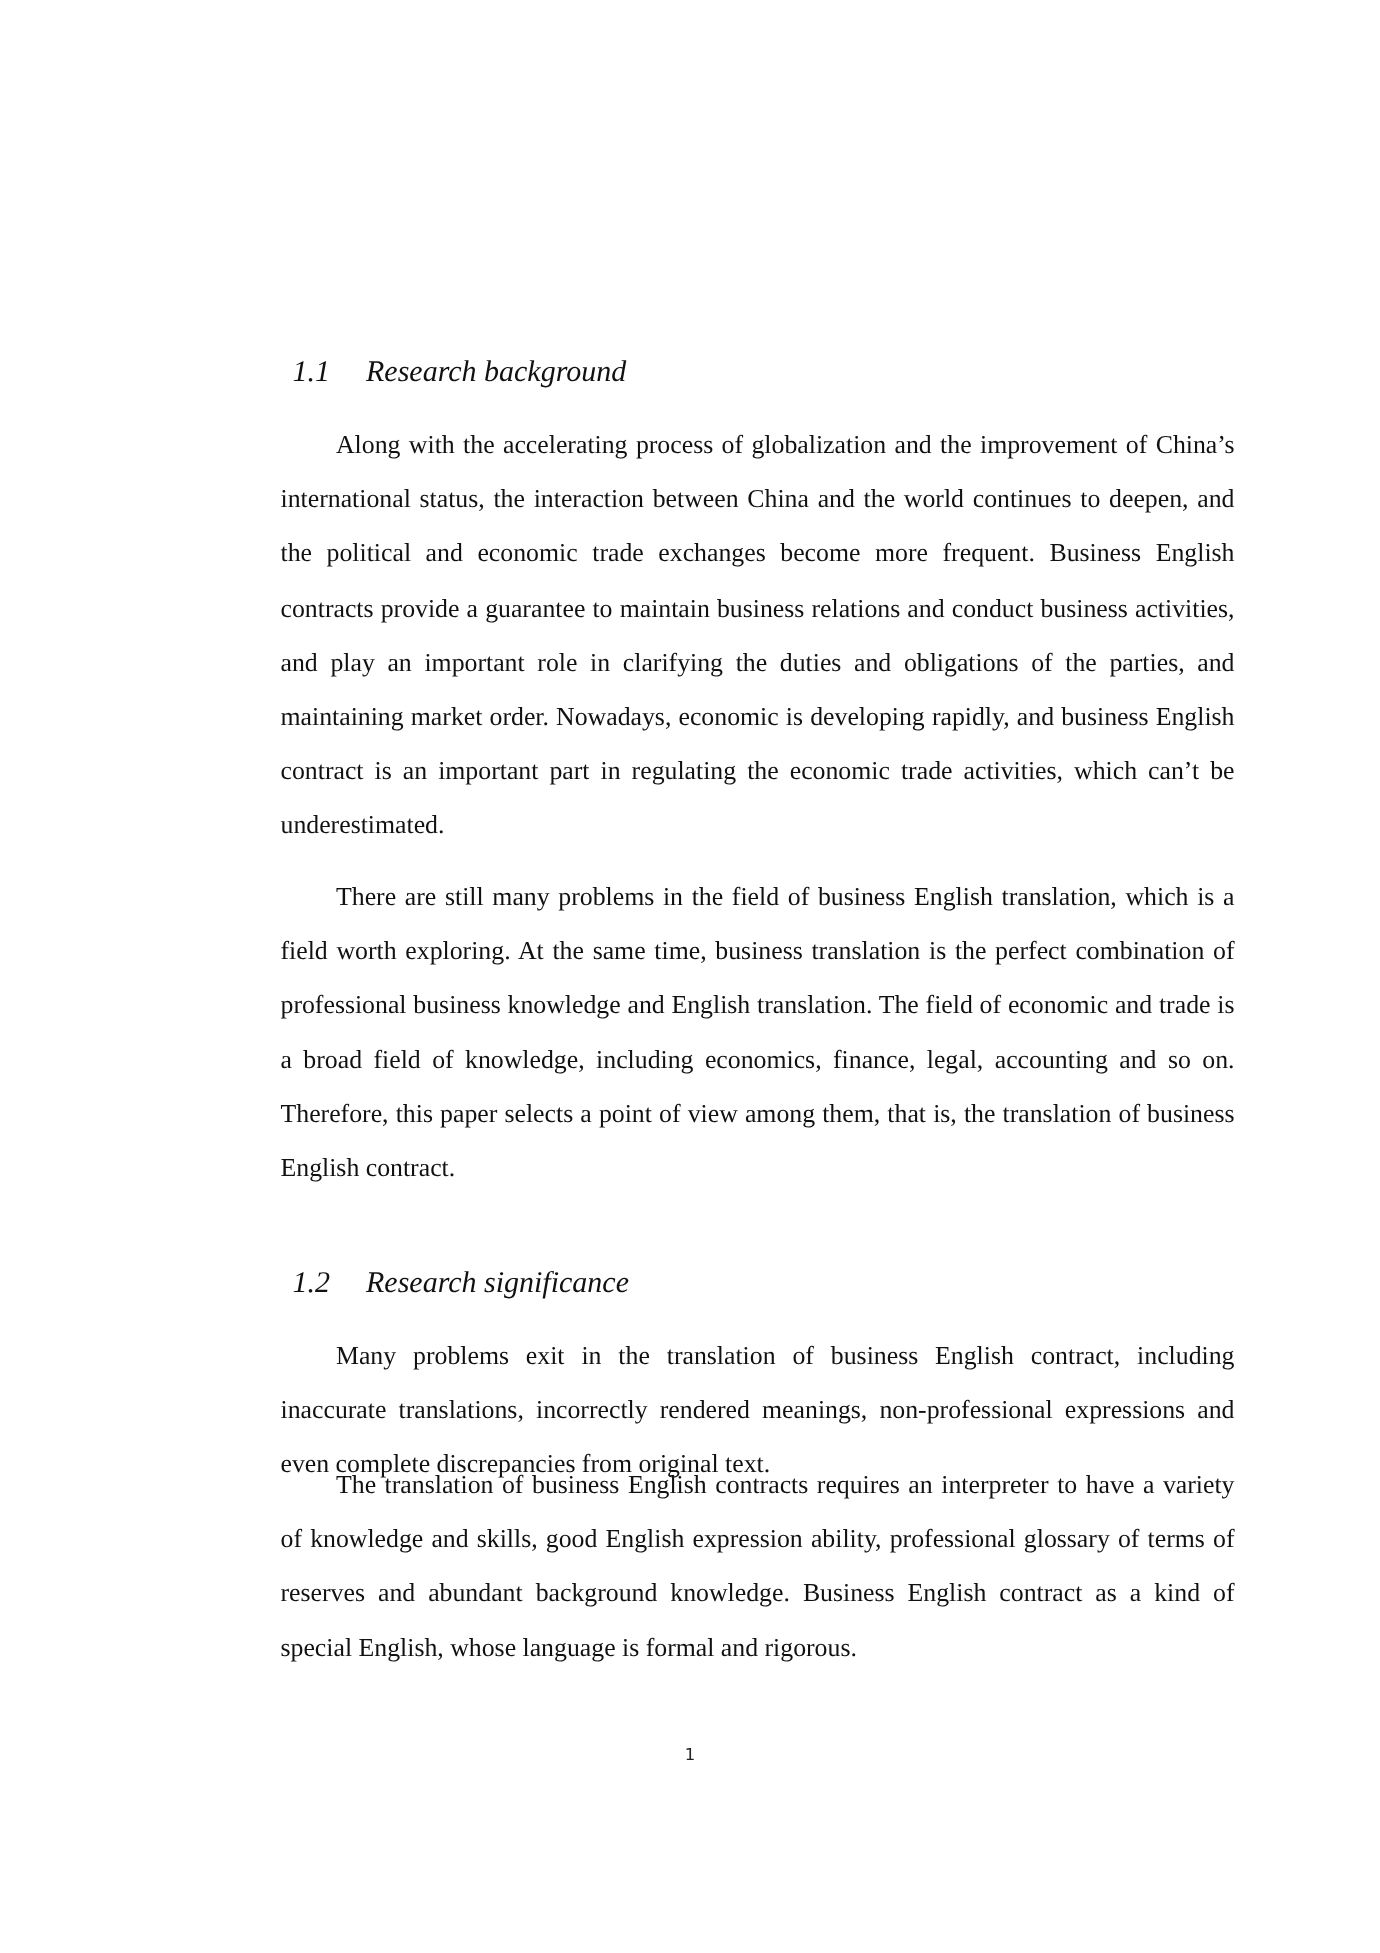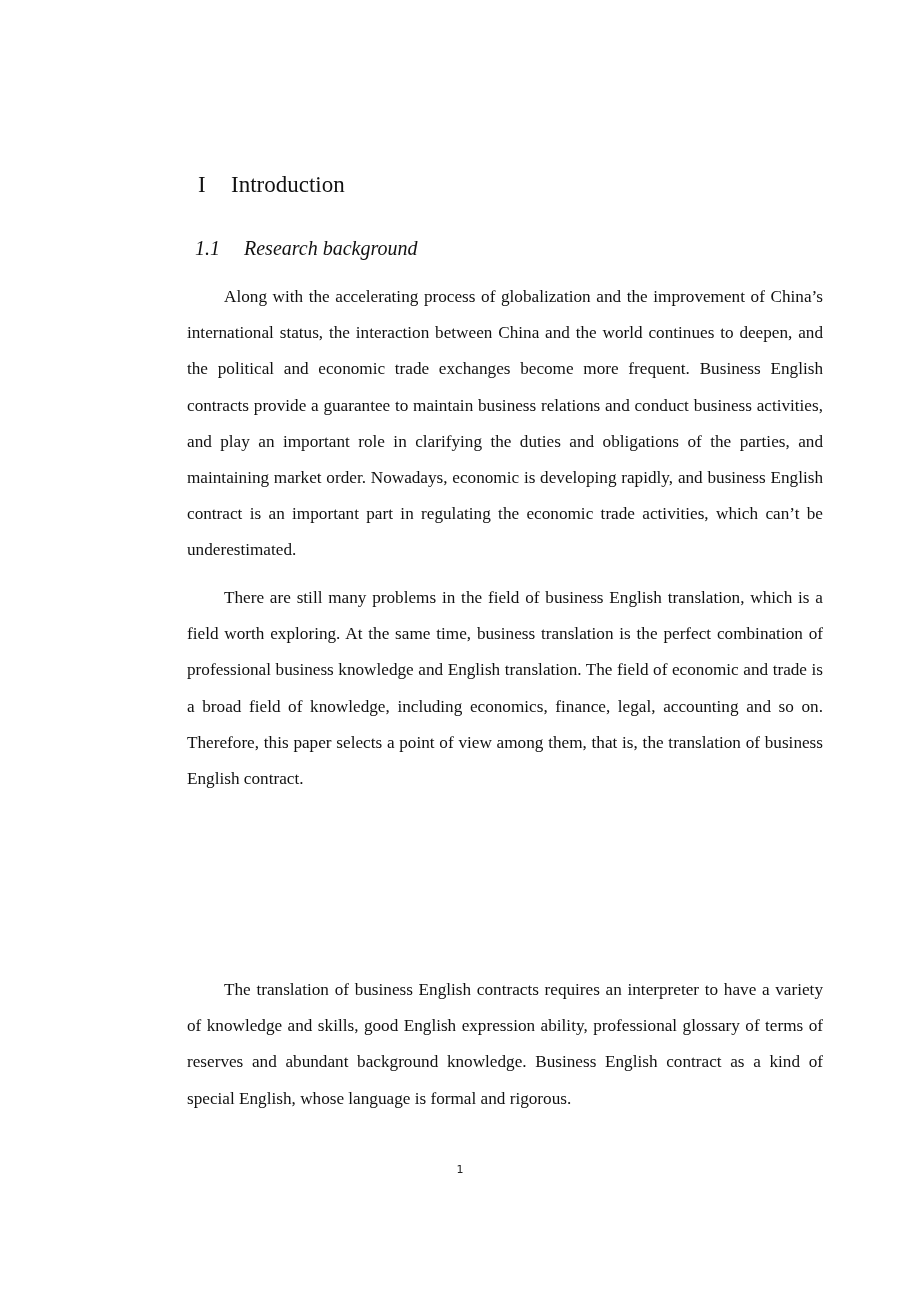--- a/index.html
+++ b/index.html
@@ -11,30 +11,31 @@
   .h1 .num { display: inline-block; width: 33px; }
   .h2 .num { display: inline-block; width: 49px; }
   .para { position: absolute; left: 175px; width: 636px; font-size: 17.2px; line-height: 36.2px; text-align: justify; text-indent: 37px; margin: 12px; }
   .pagenum { position: absolute; left: 0; width: 100%; top: 1163px; text-align: center; font-family: "DejaVu Sans", sans-serif; font-size: 11px; color: #222; }
 </style>
 </head>
 <body>
 
 <div class="page">
 
-  <div class="h1 serif">
-    <span class="num">I</span><span>Introduction</span>
-  </div>
 
   <div class="h2 serif" style="top:209px;">
     <span class="num">1.1</span><span>Research background</span>
   </div>
 
   <p class="para serif" style="top:267px;">Along with the accelerating process of globalization and the improvement of China’s international status, the interaction between China and the world continues to deepen, and the political and economic trade exchanges become more frequent. Business English contracts provide a guarantee to maintain business relations and conduct business activities, and play an important role in clarifying the duties and obligations of the parties, and maintaining market order.  Nowadays, economic is developing rapidly, and business English contract is an important part in regulating the economic trade activities, which can’t be underestimated.</p>
 
   <p class="para serif" style="top:568px;">There are still many problems in the field of business English translation, which is a field worth exploring.  At the same time, business translation is the perfect combination of professional business knowledge and English translation.  The field of economic and trade is a broad field of knowledge, including economics, finance, legal, accounting and so on.  Therefore, this paper selects a point of view among them, that is, the translation of business English contract.</p>
 
+  <div class="h2 serif" style="top:816px;">
+    <span class="num">1.2</span><span>Research significance</span>
+  </div>
 
+  <p class="para serif" style="top:874px;">Many problems exit in the translation of business English contract, including inaccurate translations, incorrectly rendered meanings, non-professional expressions and even complete discrepancies from original text.</p>
 
   <p class="para serif" style="top:960px;">The translation of business English contracts requires an interpreter to have a variety of knowledge and skills, good English expression ability, professional glossary of terms of reserves and abundant background knowledge.  Business English contract as a kind of special English, whose language is formal and rigorous.</p>
 
   <div class="pagenum">1</div>
 </div>
 
 </body></html>

